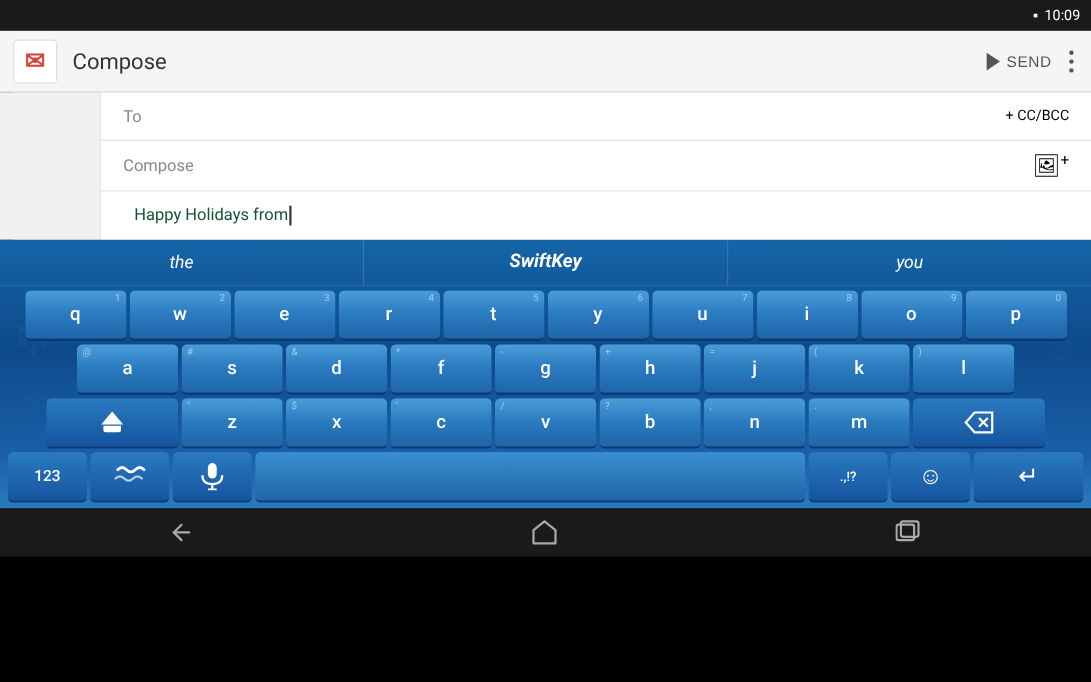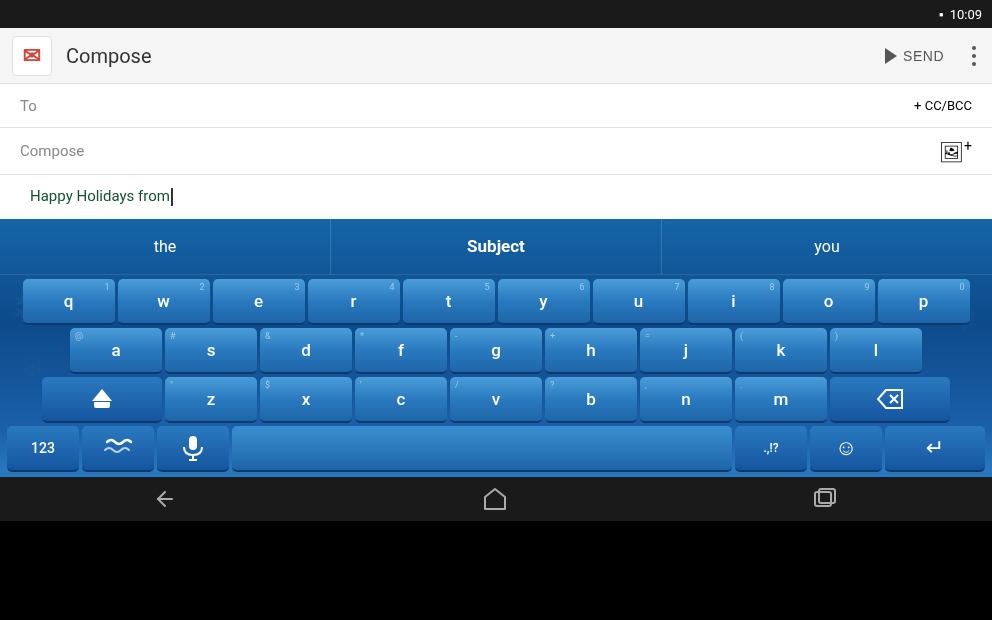--- a/index.html
+++ b/index.html
@@ -30,21 +30,21 @@
       display: flex; align-items: center; justify-content: center;
       margin-right: 14px;
       border: 1px solid #ddd;
     }
     #app-title {
       flex: 1;
       font-size: 20px; color: #333;
       font-weight: 400;
     }
     .action-bar-right {
-      display: flex; align-items: center; gap: 24px; padding-left: 28px;
+      display: flex; align-items: center; gap: 12px; padding-left: 28px;
     }
     .send-btn {
       display: flex; align-items: center; gap: 6px;
       background: transparent; border: none; cursor: pointer;
       color: #555; font-size: 14px; font-weight: 500; letter-spacing: 0.5px;
     }
     .send-triangle {
       width: 0; height: 0;
       border-top: 8px solid transparent;
       border-bottom: 8px solid transparent;
@@ -66,22 +66,23 @@
     }
     
     .snowflake {
       position: absolute;
       color: rgba(255,255,255,0.15);
       font-size: 40px;
     }
 
     
     #suggestion-bar {
-      display: flex; height: 56px;
+      display: flex; height: 42px;
       border-bottom: 1px solid rgba(255,255,255,0.1);
+      font-style: italic;
     }
     .suggestion {
       flex: 1; display: flex; align-items: center; justify-content: center;
       color: #fff; font-size: 16px; cursor: pointer;
       border-right: 1px solid rgba(255,255,255,0.15);
     }
     .suggestion:last-child { border-right: none; text-align: right; }
     .suggestion.middle { font-weight: bold; font-size: 17px; }
 
     
@@ -147,23 +148,22 @@
     #bottom-nav {
       width: 992px; height: 44px;
       background: #1a1a1a;
       display: flex; align-items: center; justify-content: space-around;
     }
     .nav-btn { background: none; border: none; cursor: pointer; display: flex; align-items: center; justify-content: center; }
 
     
     #compose-wrapper {
       background: #f0f0f0;
-      padding-left: 0;
+      padding-left: 12px;
       display: flex;
-      flex-direction: column;
     }
     .compose-left-space {
       width: 80px; background: #f0f0f0;
       border-right: 1px solid #e5e5e5;
     }
     .compose-content {
       flex: 1; background: #fff;
     }
     .compose-inner-field {
       display: flex; align-items: center;
@@ -228,21 +228,21 @@
 
   <div class="snowflake" style="left:10px;top:60px;font-size:50px;opacity:0.2;">❄</div>
   <div class="snowflake" style="left:950px;top:80px;font-size:35px;opacity:0.15;">❄</div>
   <div class="snowflake" style="left:20px;top:130px;font-size:30px;opacity:0.1;">❄</div>
 
   <div id="suggestion-bar">
     <div class="suggestion">
       <span>the</span>
     </div>
     <div class="suggestion middle">
-      <span>Subject</span>
+      <span>SwiftKey</span>
     </div>
     <div class="suggestion">
       <span>you</span>
     </div>
   </div>
 
   <div id="keyboard-keys">
 
     <div class="key-row">
       <div class="key"><span class="num-hint">1</span>q</div>

